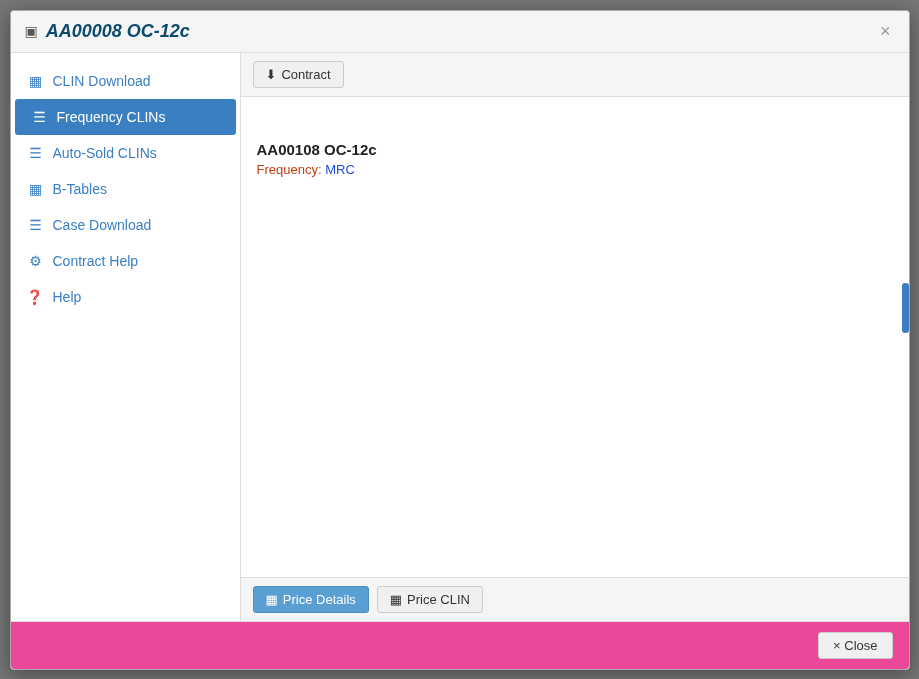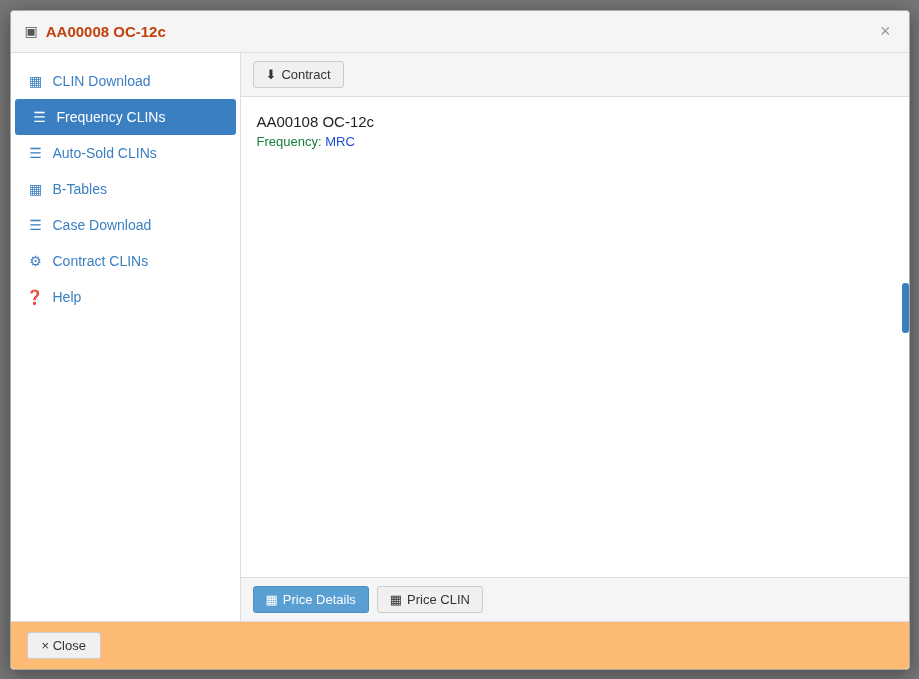--- a/index.html
+++ b/index.html
@@ -53,23 +53,24 @@
       align-items: center;
       gap: 8px;
     }
 
     .modal-title-icon {
       color: #555;
       font-size: 14px;
     }
 
     .modal-title {
-      font-size: 15px;
+      font-size: 18px;
       font-weight: bold;
-      color: #c2410c;
+      color: #0c4a6e;
+      font-style: italic;
     }
 
     .modal-close-btn {
       background: none;
       border: none;
       font-size: 18px;
       color: #999;
       cursor: pointer;
       line-height: 1;
       padding: 0 4px;
@@ -154,33 +155,34 @@
       color: #fff;
     }
 
     .content-body {
       flex: 1;
       padding: 16px;
       overflow-y: auto;
     }
 
     .clin-title {
-      font-weight: normal;
+      font-weight: bold;
       font-size: 15px;
       color: #222;
       margin-bottom: 4px;
+      margin-top: 28px;
     }
 
     .clin-frequency {
       color: #555;
       font-size: 13px;
     }
 
     .clin-frequency span {
-      color: #15803d;
+      color: #c2410c;
     }
 
     .content-footer {
       background: #f5f5f5;
       border-top: 1px solid #ddd;
       padding: 8px 12px;
       display: flex;
       align-items: center;
       gap: 8px;
     }
@@ -195,21 +197,22 @@
       height: 60px;
       background: #3a7fc1;
       border-radius: 2px;
     }
 
     
     .modal-footer {
       border-top: 1px solid #ddd;
       padding: 10px 16px;
       display: flex;
-      background: #fdba74;
+      justify-content: flex-end;
+      background: #ec4899;
       border-radius: 0 0 4px 4px;
     }
 
     .btn-close-footer {
       display: inline-flex;
       align-items: center;
       gap: 5px;
       padding: 5px 14px;
       border: 1px solid #ccc;
       border-radius: 3px;
@@ -257,21 +260,21 @@
           <span>B-Tables</span>
         </div>
 
         <div class="sidebar-item">
           <span class="sidebar-icon">☰</span>
           <span>Case Download</span>
         </div>
 
         <div class="sidebar-item">
           <span class="sidebar-icon">⚙</span>
-          <span>Contract CLINs</span>
+          <span>Contract Help</span>
         </div>
 
         <div class="sidebar-item">
           <span class="sidebar-icon">❓</span>
           <span>Help</span>
         </div>
 
       </nav>
 
       <div class="main-content" style="position:relative;">

